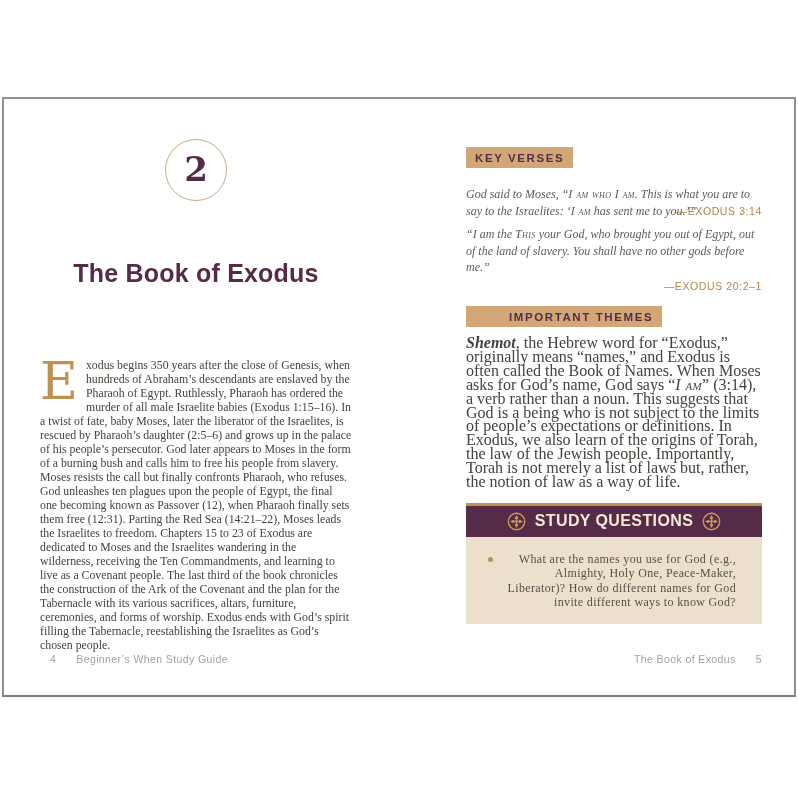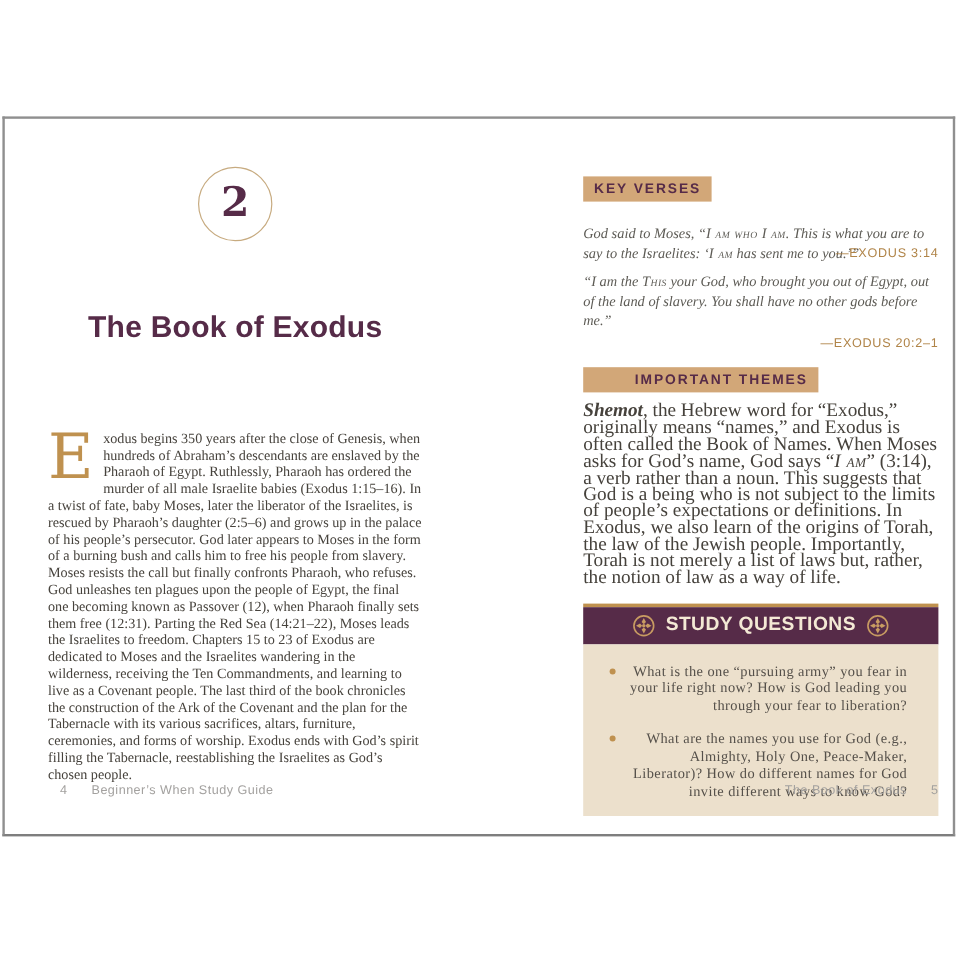--- a/index.html
+++ b/index.html
@@ -2,21 +2,21 @@
 <html style="--purple: #562b48; --gold: #bf914f; --circle-gold: #c7ab80; --tan-label: #d2a778; --cite-gold: #b08448; --cream: #ece0cc; --header-cream: #f4e9d5; --body-ink: #46423c; --verse-ink: #5d5b55; --question-ink: #55504a; --footer-gray: #a3a19f;"><head>
 <meta charset="utf-8">
 <style>
   html,body{margin:0;padding:0;background:#ffffff;}
   .canvas{position:relative;width:798px;height:798px;background:#ffffff;overflow:hidden;
           font-family:"Liberation Sans",sans-serif;}
   .spread{position:absolute;left:2px;top:97px;width:790px;height:596px;background:#ffffff;
           border:2px solid #8f8f8f;border-bottom-color:#7e7e7e;}
   .page{position:absolute;top:0;height:100%;}
   .page-left{left:36px;width:312px;}
-  .page-right{left:482px;width:296px;}
+  .page-right{left:462px;width:296px;}
 
   
   .chapter-circle{width:60px;height:60px;margin:40px auto 0;border:1.5px solid var(--circle-gold);
                   border-radius:50%;display:flex;align-items:center;justify-content:center;}
   .chapter-number{font-family:"DejaVu Serif",serif;font-weight:bold;font-size:34px;
                   color:var(--purple);padding-bottom:2px;}
   .chapter-title{margin:58px 0 0;text-align:center;font-size:25px;font-weight:bold;
                  color:var(--purple);letter-spacing:.2px;}
   .intro{margin:70px 0 0;font-family:"Liberation Serif",serif;font-size:11.8px;line-height:14px;
          color:var(--body-ink);text-align:left;}
@@ -125,24 +125,20 @@
                 <path d="M12 20.2 L14.3 16 L12 13.7 L9.7 16 Z"></path>
                 <path d="M3.8 12 L8 9.7 L10.3 12 L8 14.3 Z"></path>
                 <path d="M20.2 12 L16 9.7 L13.7 12 L16 14.3 Z"></path>
               </g>
             </svg>
           </span>
         </div>
         <div class="sq-body">
           <div class="question">
             <span class="bullet-dot"></span>
-            <span>What is the one “pursuing army” you fear in your life right now? How is God leading you through your fear to liberation?</span>
-          </div>
-          <div class="question">
-            <span class="bullet-dot"></span>
             <span>What are the names you use for God (e.g., Almighty, Holy One, Peace-Maker, Liberator)? How do different names for God invite different ways to know God?</span>
           </div>
         </div>
       </div>
 
       <div class="footer footer-right">
         <span>The Book of Exodus</span>
         <span>5</span>
       </div>
     </div>

